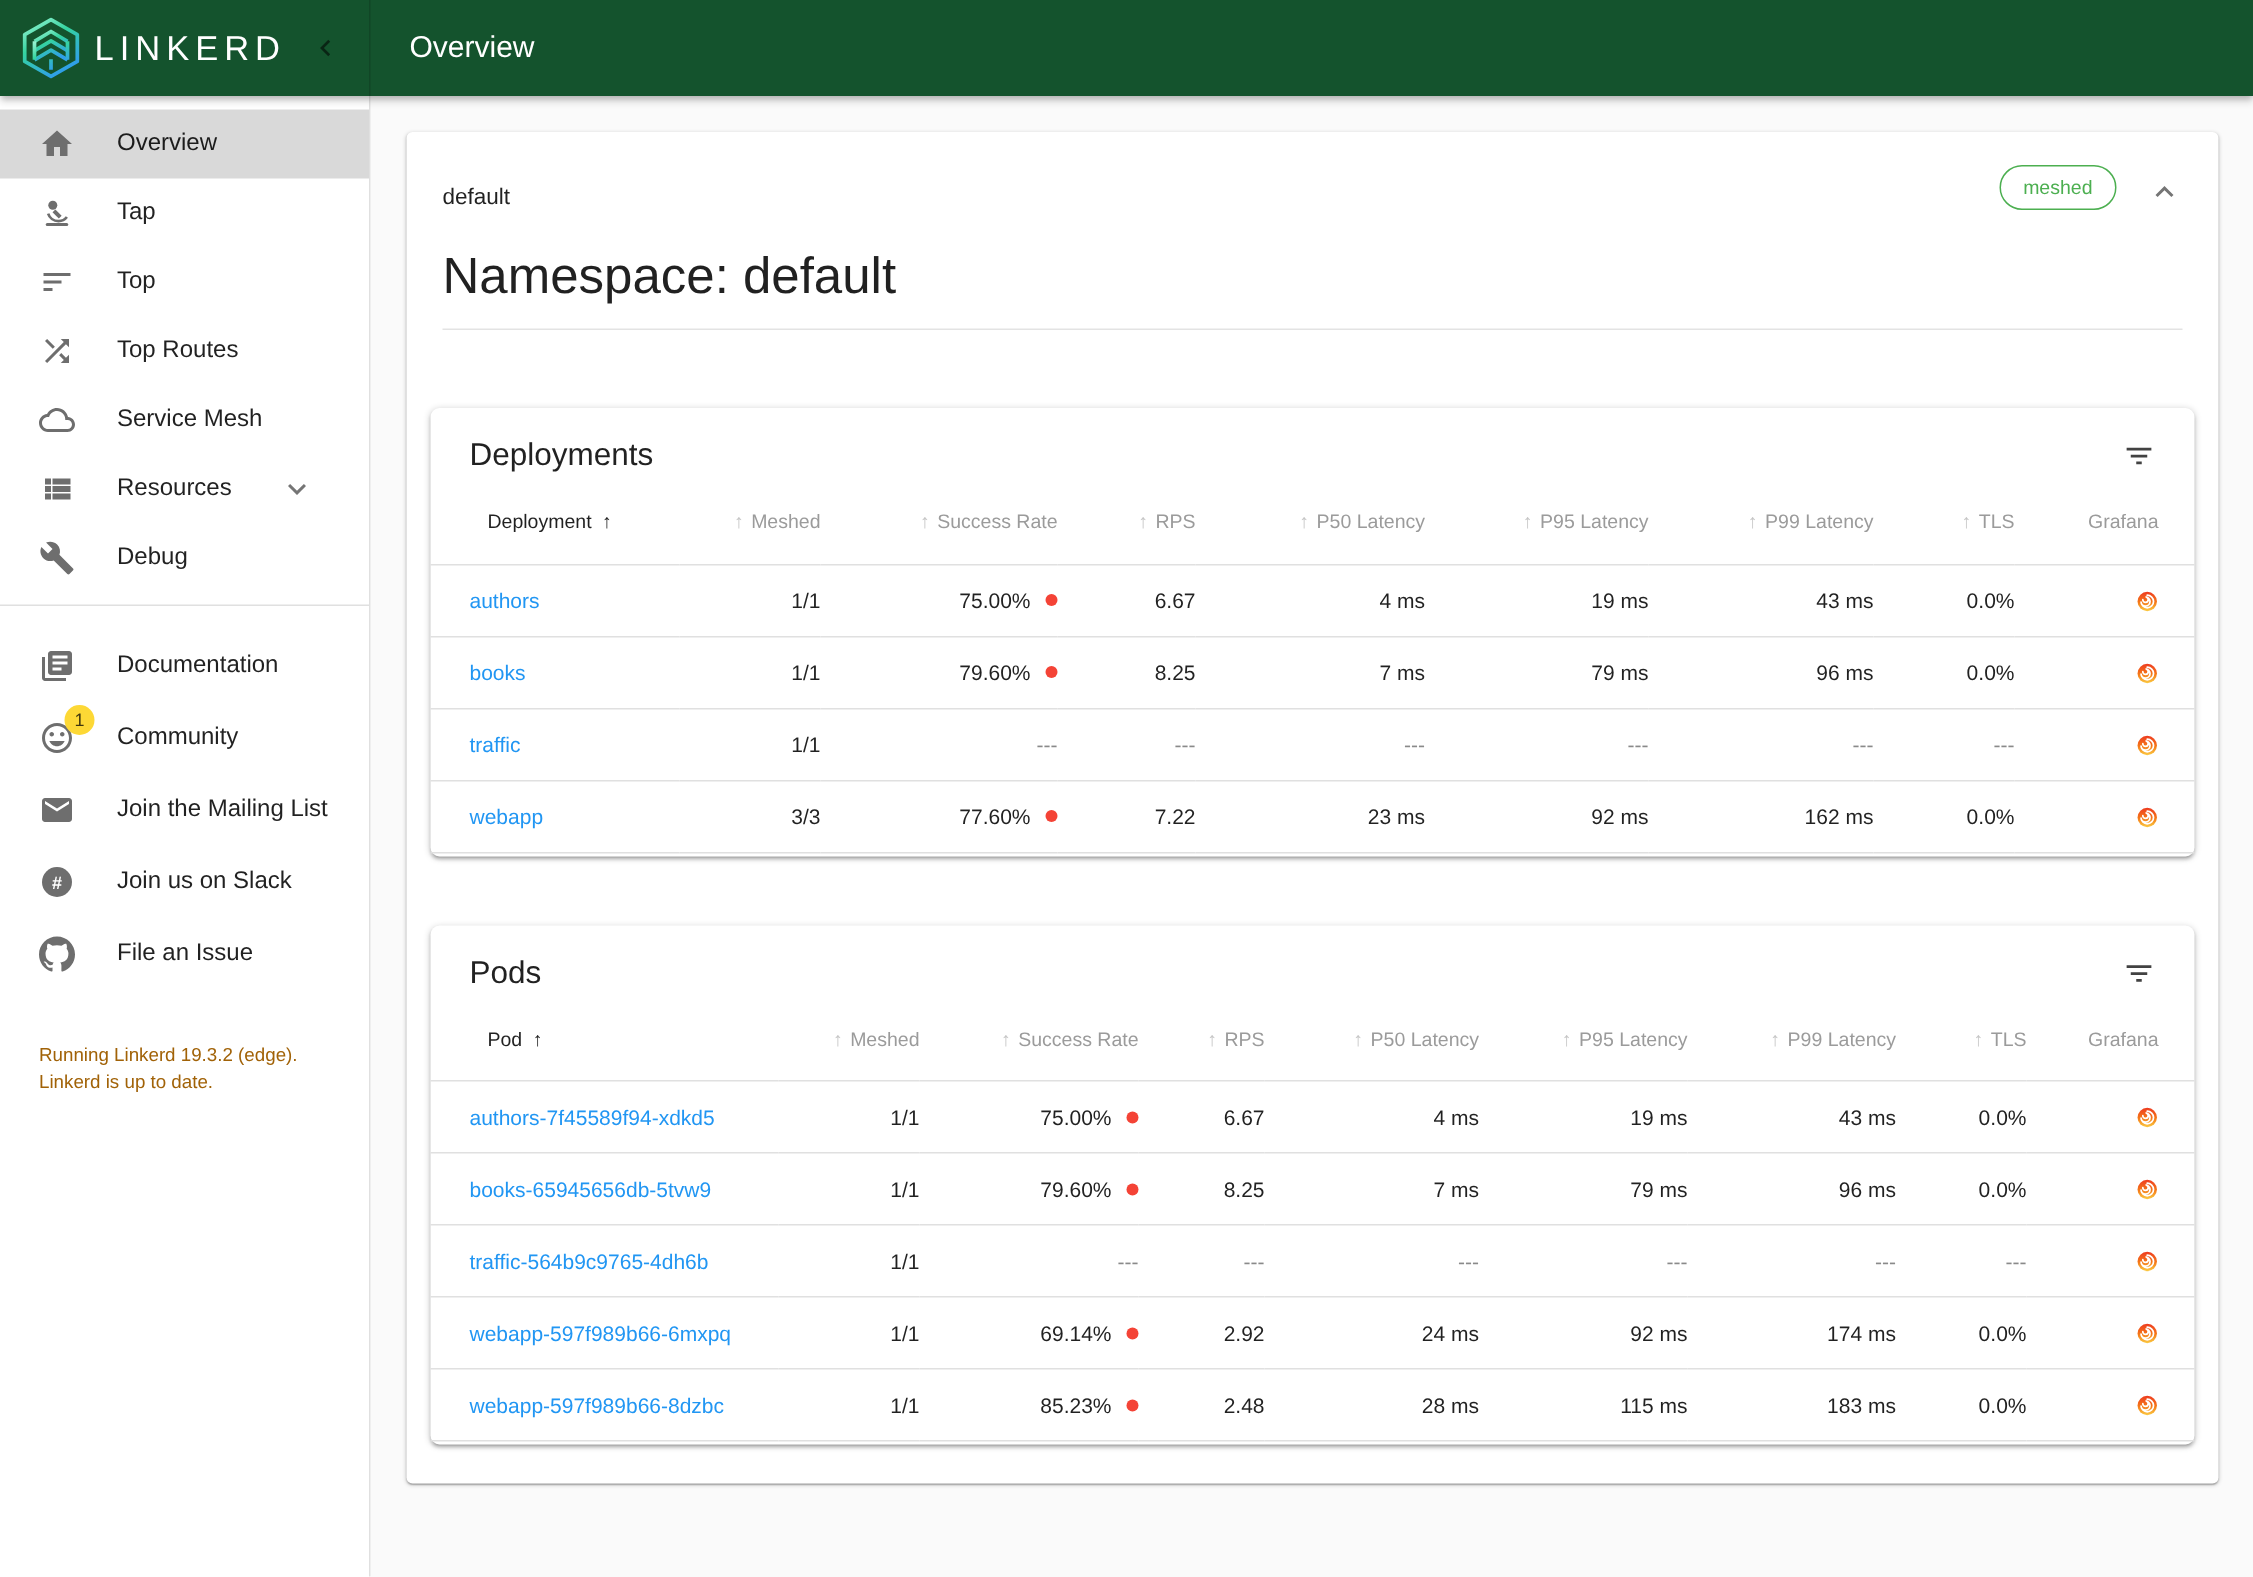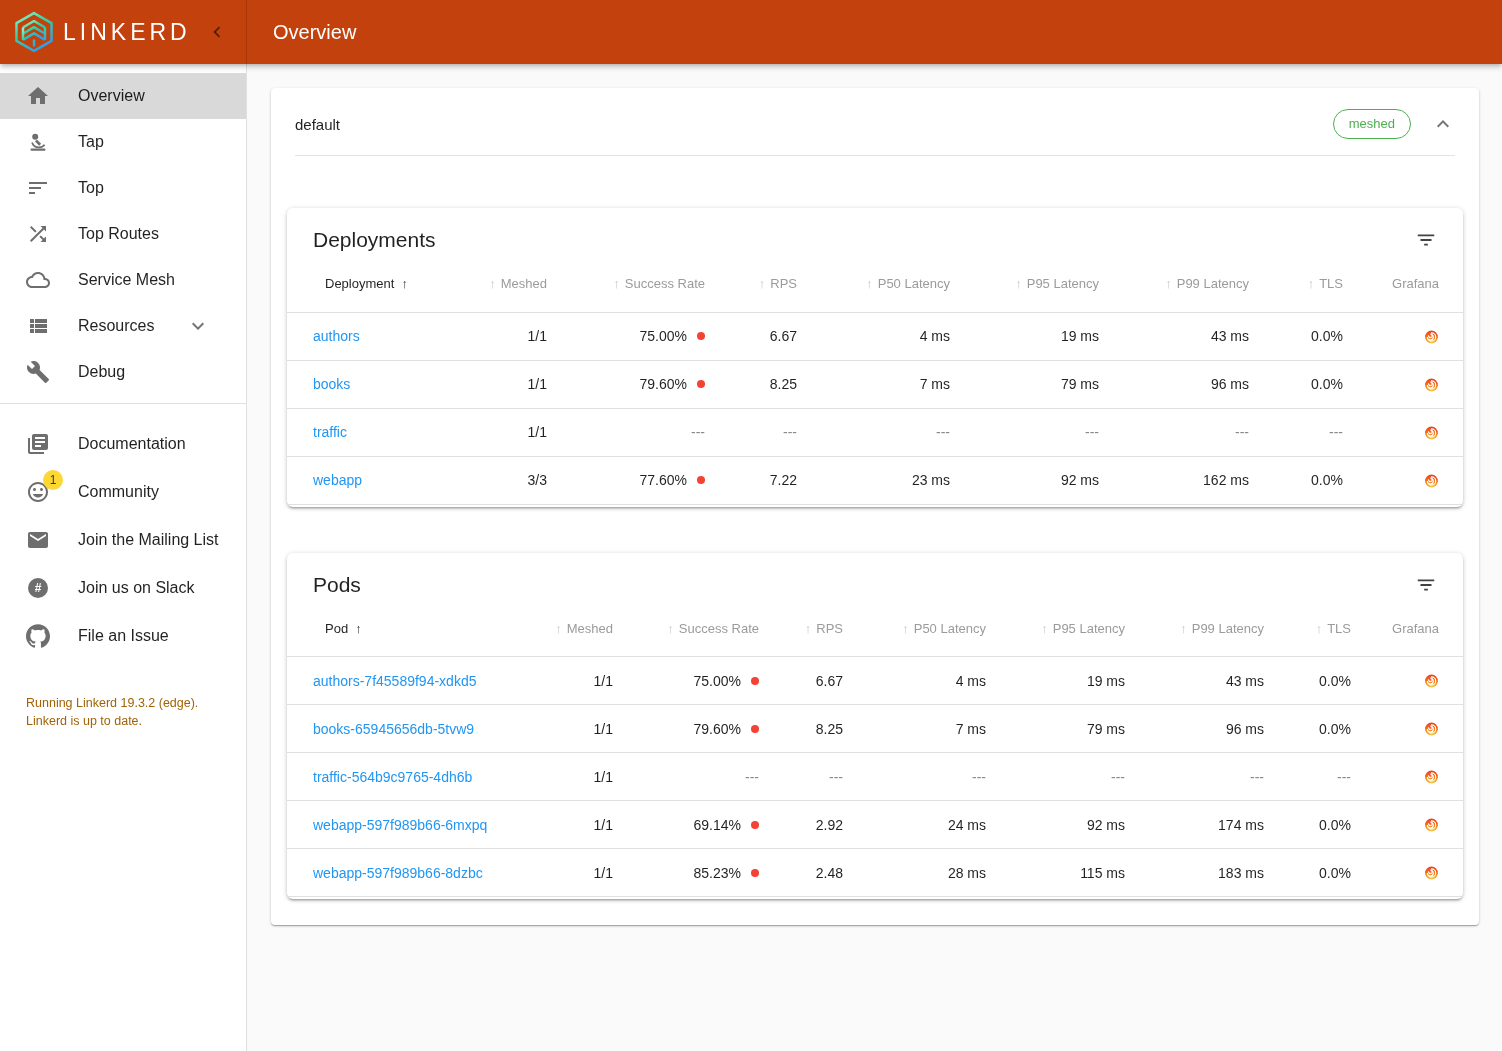--- a/index.html
+++ b/index.html
@@ -8,21 +8,21 @@
     width:1502px; height:1051px; overflow:hidden;
     background:#fafafa;
     font-family:"Liberation Sans", sans-serif;
     color:rgba(0,0,0,.87);
   }
   svg { display:block; }
 
   
   .appbar {
     position:fixed; top:0; left:0; right:0; height:64px;
-    background:#c2410c; display:flex; align-items:stretch; z-index:20;
+    background:#14532d; display:flex; align-items:stretch; z-index:20;
     box-shadow:0 2px 4px -1px rgba(0,0,0,.2), 0 4px 5px 0 rgba(0,0,0,.14);
   }
   .appbar-brand {
     width:247px; flex:0 0 247px; display:flex; align-items:center;
     padding:0 8px 0 12px; border-right:1px solid rgba(0,0,0,.15);
   }
   .logo-text { color:#fff; font-size:23px; font-weight:500; letter-spacing:4px; margin-left:7px; flex:1; }
   .collapse-btn { color:rgba(0,0,0,.55); cursor:pointer; margin-right:10px; }
   .appbar-title { color:#fff; font-size:20px; line-height:64px; padding-left:26px; font-weight:400; }
 
@@ -49,21 +49,21 @@
   .links-block { padding-top:8px; }
   .link-item { height:48px; }
   .version { padding:34px 24px 0 26px; font-size:12.5px; color:#a16207; line-height:18px; }
 
   
   .main { position:absolute; top:64px; left:247px; width:1255px; }
   .outer-card {
     margin:24px 23px 0 24px; background:#fff; border-radius:4px; padding-bottom:26px;
     box-shadow:0 1px 3px rgba(0,0,0,.2), 0 1px 1px rgba(0,0,0,.14), 0 2px 1px -1px rgba(0,0,0,.12);
   }
-  .ns-header { display:flex; align-items:center; padding:20px 24px 0; height:52px; }
+  .ns-header { display:flex; align-items:flex-end; padding:20px 24px 0; height:52px; }
   .ns-name { font-size:15px; flex:1; }
   .chip {
     border:1px solid #4caf50; color:#4caf50; border-radius:16px; height:30px;
     line-height:28px; padding:0 15px; font-size:13px;
   }
   .collapse-up { margin-left:20px; color:#757575; cursor:pointer; }
   .collapse-up svg { fill:currentColor; }
   .ns-title { font-size:34px; font-weight:400; margin:24px 24px 0; line-height:40px; }
   .ns-divider { border-top:1px solid #e3e3e3; margin:15px 24px 0; }
 
@@ -266,20 +266,21 @@
     <div class="ns-header">
       <span class="ns-name">default</span>
       <span class="chip">meshed</span>
       <span class="collapse-up">
         <svg width="24" height="24" viewBox="0 0 24 24">
             <path d="M12 8l-6 6 1.41 1.41L12 10.83l4.59 4.58L18 14z"></path>
           </svg>
       </span>
     </div>
 
+    <h1 class="ns-title">Namespace: default</h1>
     <div class="ns-divider"></div>
 
     <section class="panel panel-deployments">
       <div class="panel-head">
         <span class="panel-title">Deployments</span>
         <span class="filter-btn">
           <svg width="22" height="22" viewBox="0 0 24 24">
               <path d="M10 18h4v-2h-4v2zM3 6v2h18V6H3zm3 7h12v-2H6v2z"></path>
             </svg>
         </span>

